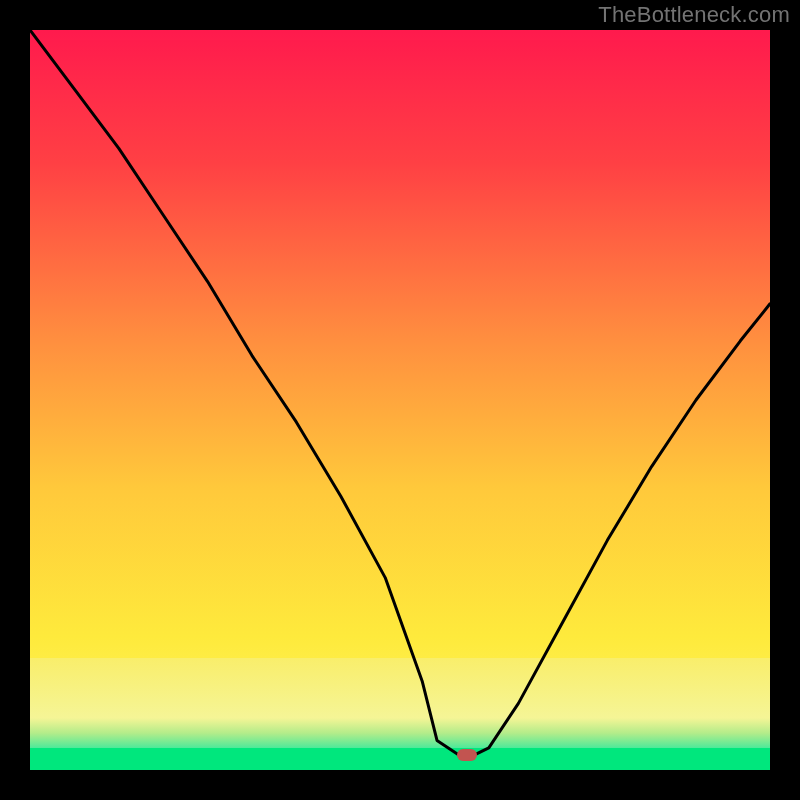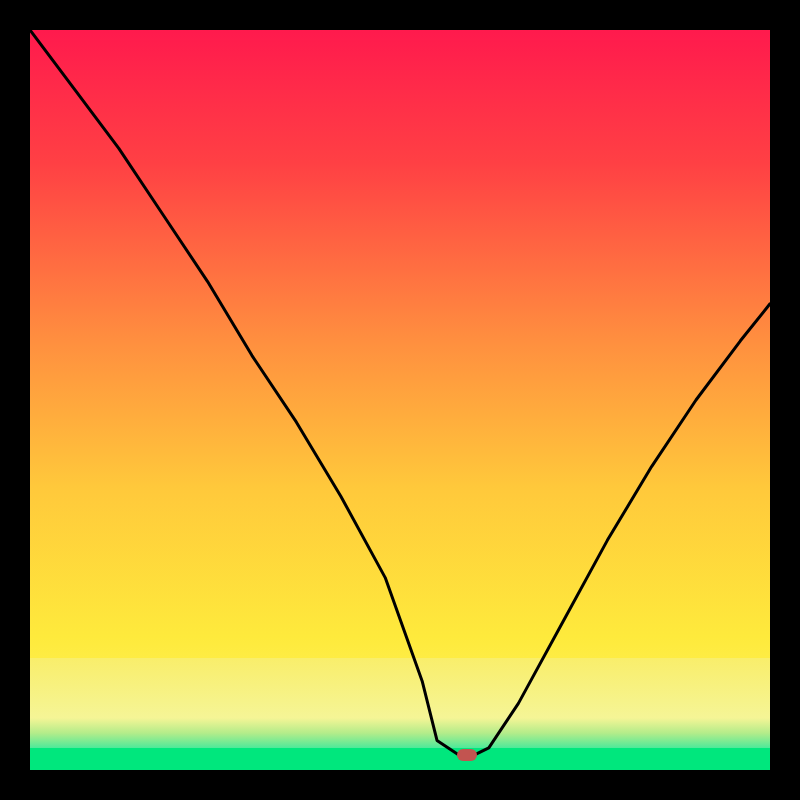--- a/index.html
+++ b/index.html
@@ -11,20 +11,21 @@
 .greenband{position:absolute;left:0;bottom:0;width:740px;height:22px;background:#00e77d}
 .greenfade{position:absolute;left:0;bottom:22px;width:740px;height:30px;background:linear-gradient(to top,#4de99a 0%,#b4ec8a 50%,#f5f596 100%)}
 .yellowband{position:absolute;left:0;bottom:52px;width:740px;height:60px;background:linear-gradient(to top,#f5f596 0%,#f9ee6b 100%)}
 svg.curve{position:absolute;left:0;top:0}
 .marker{position:absolute;width:20px;height:12px;border-radius:6px;background:#c25450;transform:translate(-50%,-50%)}
 </style>
 </head>
 <body>
 
 <div class="frame">
+  <div class="watermark">TheBottleneck.com</div>
 
   <div class="plot">
 
     <svg class="bg" width="740" height="740" preserveAspectRatio="none">
       <defs>
         <linearGradient id="g" x1="0" y1="0" x2="0" y2="1">
           <stop offset="0%" stop-color="#ff1a4d"></stop>
           <stop offset="18%" stop-color="#ff4044"></stop>
           <stop offset="42%" stop-color="#ff8f3f"></stop>
           <stop offset="62%" stop-color="#ffc93b"></stop>

